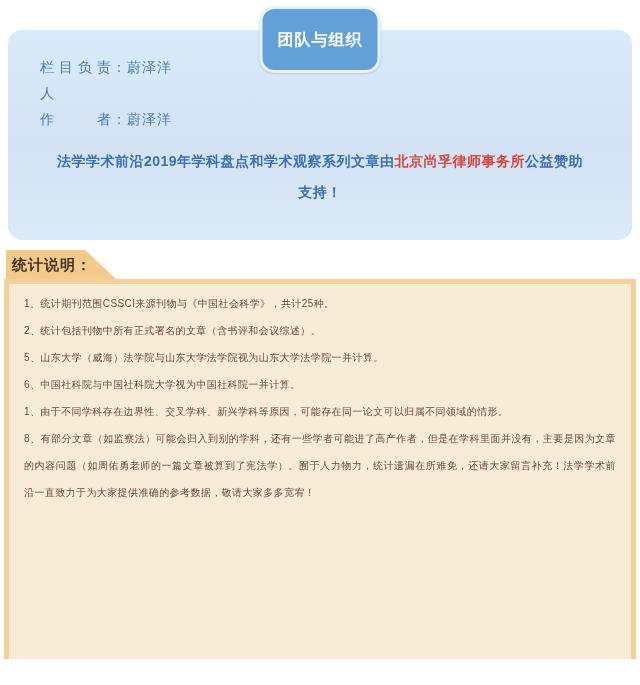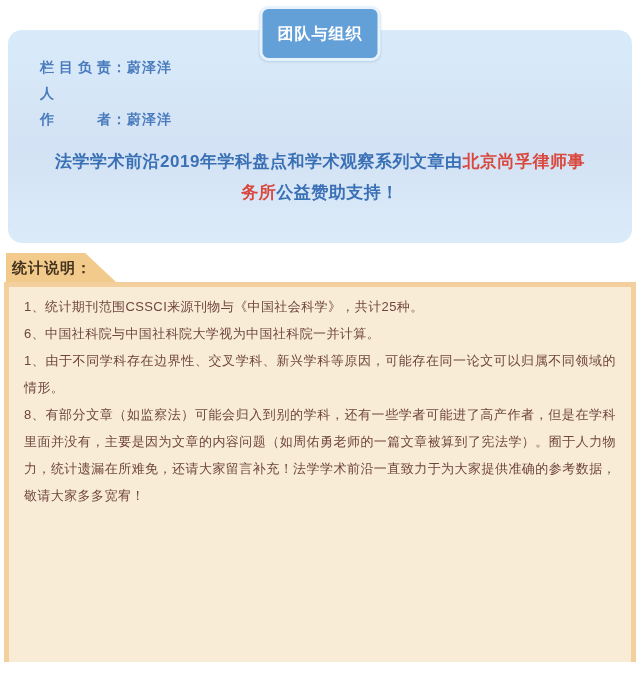--- a/index.html
+++ b/index.html
@@ -18,38 +18,38 @@
 
   
   .team-card{
     position:relative;margin:0 8px;border-radius:14px;
     background:linear-gradient(180deg,var(--card-blue-top) 0%,var(--card-blue-mid) 55%,var(--card-blue-bottom) 100%);
     padding:24px 20px 18px 20px;
   }
   .badge{
     position:absolute;top:-24px;left:50%;transform:translateX(-50%);
     background:var(--badge-bg);color:var(--badge-text);
-    border:3px solid var(--badge-border);border-radius:9px;
+    border:3px solid var(--badge-border);border-radius:15px;
     font-size:16px;font-weight:bold;letter-spacing:1px;
-    padding:14px 15px;line-height:21px;white-space:nowrap;
+    padding:20px 15px;line-height:21px;white-space:nowrap;
     box-shadow:0 1px 2px rgba(90,130,180,.25);
   }
-  .team-lines{padding-left:12px;font-weight:bold;}
+  .team-lines{padding-left:12px;}
   .team-line{
     color:var(--team-text);font-size:14px;line-height:26px;
     letter-spacing:1px;
   }
   .t-label{
     display:inline-block;width:72px;
     text-align:justify;text-align-last:justify;
     vertical-align:top;
   }
   .sponsor{
     margin-top:14px;padding:0 26px;text-align:center;
-    color:var(--sponsor-blue);font-size:17px;font-weight:bold;
+    color:var(--sponsor-blue);font-size:14px;font-weight:bold;
     line-height:31px;letter-spacing:.5px;
   }
   .sponsor .red{color:var(--sponsor-red);}
 
   
   .stats-section{margin-top:10px;}
   .stats-tab{
     margin-left:6px;width:110px;height:29px;box-sizing:border-box;
     background:var(--tab-bg);
     clip-path:polygon(0 0,72% 0,100% 100%,0 100%);
@@ -57,21 +57,21 @@
     line-height:29px;padding-left:6px;letter-spacing:1px;
   }
   .stats-card{
     margin:0 4px;background:var(--stats-bg);
     border:5px solid var(--stats-border);border-bottom:none;
     padding:6px 15px 10px 15px;box-sizing:border-box;
     min-height:380px;
   }
   .stats-item{
     margin:0;color:var(--stats-text);
-    font-size:13px;line-height:27px;letter-spacing:.4px;
+    font-size:10px;line-height:27px;letter-spacing:.4px;
     text-align:justify;
   }
 </style>
 </head>
 <body>
 
 <div class="page">
 
   <section class="team-card">
     <div class="badge">团队与组织</div>
@@ -85,19 +85,21 @@
       </div>
     </div>
 
     <p class="sponsor"><span>法学学术前沿2019年学科盘点和学术观察系列文章由</span><span class="red">北京尚孚律师事务所</span><span>公益赞助支持！</span></p>
   </section>
 
   <section class="stats-section">
     <div class="stats-tab">统计说明：</div>
     <div class="stats-card">
       <p class="stats-item">1、统计期刊范围CSSCI来源刊物与《中国社会科学》，共计25种。</p>
+      <p class="stats-item">2、统计包括刊物中所有正式署名的文章（含书评和会议综述）。</p>
+      <p class="stats-item">5、山东大学（威海）法学院与山东大学法学院视为山东大学法学院一并计算。</p>
       <p class="stats-item">6、中国社科院与中国社科院大学视为中国社科院一并计算。</p>
       <p class="stats-item">1、由于不同学科存在边界性、交叉学科、新兴学科等原因，可能存在同一论文可以归属不同领域的情形。</p>
       <p class="stats-item">8、有部分文章（如监察法）可能会归入到别的学科，还有一些学者可能进了高产作者，但是在学科里面并没有，主要是因为文章的内容问题（如周佑勇老师的一篇文章被算到了宪法学）。囿于人力物力，统计遗漏在所难免，还请大家留言补充！法学学术前沿一直致力于为大家提供准确的参考数据，敬请大家多多宽宥！</p>
     </div>
   </section>
 
 </div>
 
 </body></html>

